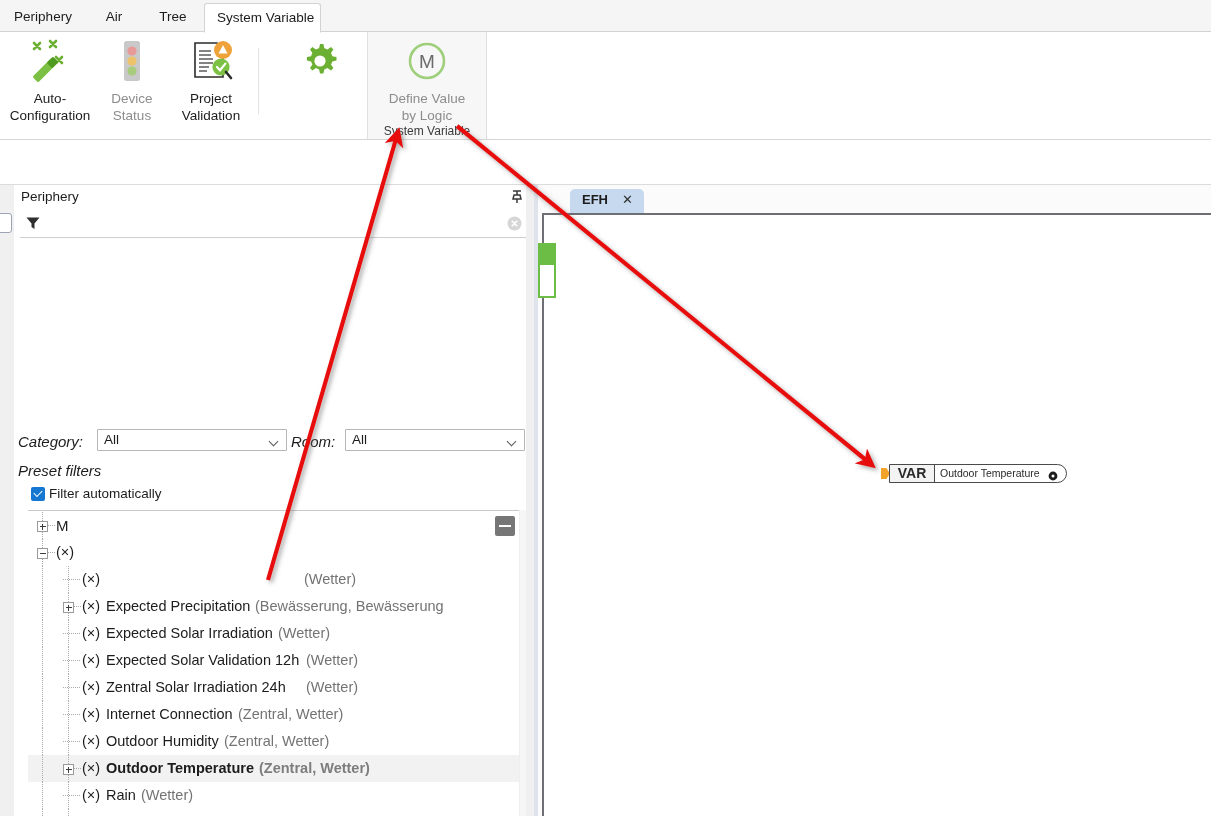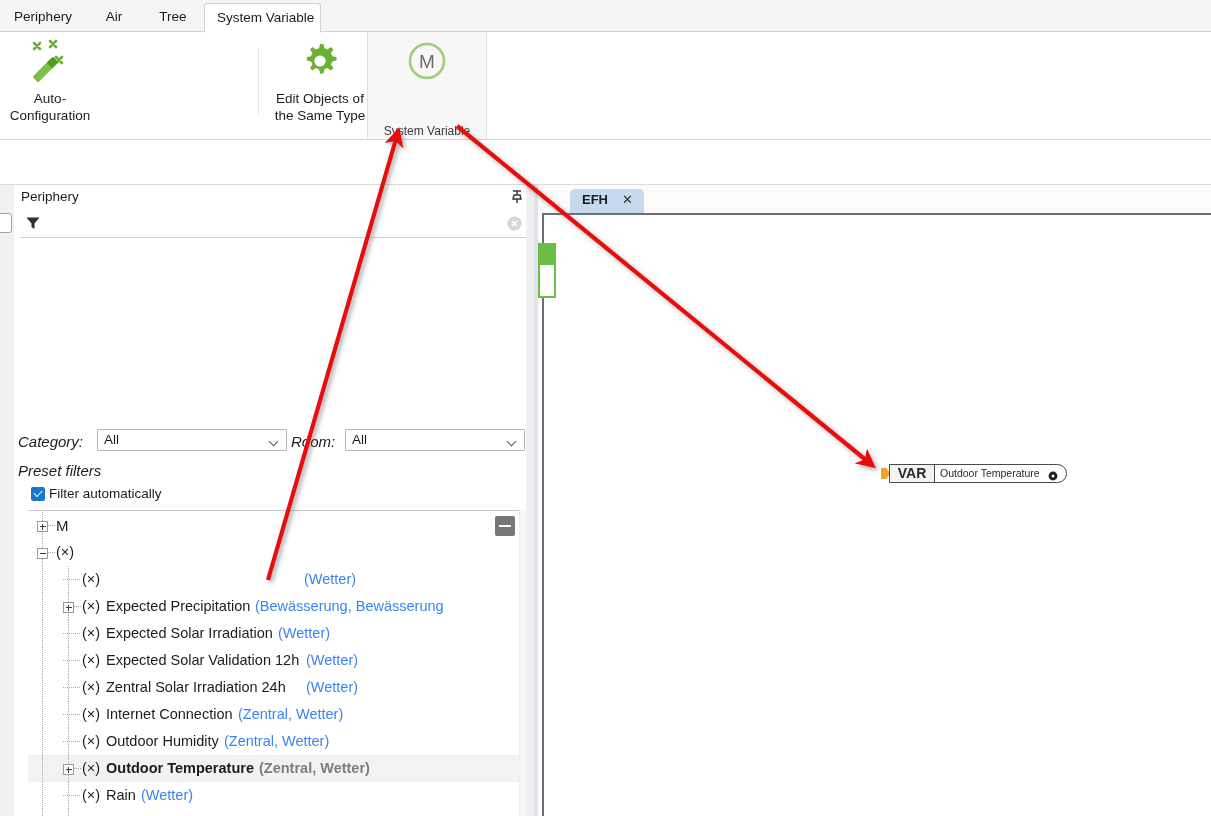--- a/index.html
+++ b/index.html
@@ -130,21 +130,21 @@
     position:absolute;left:14px;top:327px;width:512px;height:489px;
     overflow:hidden;background:#ffffff;
   }
   .trow{
     position:absolute;left:0;width:497px;height:27px;line-height:27px;
     white-space:nowrap;font-size:14.5px;
   }
   .trow.sel{background:#f2f2f2;}
   .tname{color:#1c1c1c;}
   .tname.bold{font-weight:bold;}
-  .tmeta{color:#3b82f6;}
+  .tmeta{color:#737373;}
   .tmeta.bold{font-weight:bold;color:#7d7d7d;}
   .tw{position:absolute;top:0;}
   .texp{
     position:absolute;top:9px;width:9px;height:9px;border:1px solid #9a9a9a;background:#ffffff;
   }
   .texp:before{content:"";position:absolute;left:1.5px;top:3.5px;width:6px;height:1px;background:#3c3c3c;}
   .texp.plus:after{content:"";position:absolute;left:3.5px;top:1.5px;width:1px;height:6px;background:#3c3c3c;}
   .tdots{position:absolute;top:13px;height:1px;border-top:1px dotted #aaaaaa;}
   .tvert{position:absolute;width:1px;border-left:1px dotted #aaaaaa;}
 
@@ -255,43 +255,72 @@
         <g transform="rotate(-45 22 28)">
           <rect x="4" y="24" width="26" height="8" rx="1.5" fill="#7cc143"></rect>
           <rect x="24" y="24" width="9" height="8" rx="1.5" fill="#4f9a20"></rect>
         </g>
       </svg>
     </div>
     <div class="rlabel">Auto-
 Configuration</div>
   </div>
 
-
+  <div class="rbtn disabled" style="left:100px;width:64px;">
+    <div class="ricon">
+      <svg width="24" height="44" viewBox="0 0 24 44">
+        <rect x="4" y="2" width="16" height="40" rx="2.5" fill="#c9c9c9"></rect>
+        <circle cx="12" cy="12" r="4.6" fill="#e79a98"></circle>
+        <circle cx="12" cy="22" r="4.6" fill="#ecc36a"></circle>
+        <circle cx="12" cy="32" r="4.6" fill="#a7cd7c"></circle>
+      </svg>
+    </div>
+    <div class="rlabel">Device
+Status</div>
+  </div>
+
+  <div class="rbtn" style="left:164px;width:94px;">
+    <div class="ricon">
+      <svg width="48" height="46" viewBox="0 0 48 46">
+        <path d="M8,5 L30,5 L36,11 L36,39 L8,39 Z" fill="#ffffff" stroke="#2b2b2b" stroke-width="1.6"></path>
+        <g stroke="#5b5b5b" stroke-width="1.4">
+          <path d="M12,13 H24 M12,17 H24 M12,21 H26 M12,25 H26 M12,29 H22 M12,33 H20"></path>
+        </g>
+        <circle cx="36" cy="12" r="9" fill="#f0a23a"></circle>
+        <path d="M36,7 L40.5,15.5 L31.5,15.5 Z" fill="#ffffff"></path>
+        <circle cx="34" cy="29" r="8.6" fill="#7cc143"></circle>
+        <path d="M30,29 L33,32.3 L38.4,25.6" stroke="#ffffff" stroke-width="2.2" fill="none" stroke-linecap="round"></path>
+        <path d="M39,34 L44,40" stroke="#2b2b2b" stroke-width="2.6" stroke-linecap="round"></path>
+      </svg>
+    </div>
+    <div class="rlabel">Project
+Validation</div>
+  </div>
 
   <div class="rsep" style="left:258px;"></div>
 
   <div class="rbtn" style="left:259px;width:122px;">
     <div class="ricon">
       <svg width="40" height="40" viewBox="0 0 40 40">
         <path fill="#6cb033" d="M20,3 l3.4,0 l0.9,4.2 a13,13 0 0 1 3.1,1.3 l3.6,-2.4 l2.4,2.4 l-2.4,3.6 a13,13 0 0 1 1.3,3.1 l4.2,0.9 l0,3.4 l-4.2,0.9 a13,13 0 0 1 -1.3,3.1 l2.4,3.6 l-2.4,2.4 l-3.6,-2.4 a13,13 0 0 1 -3.1,1.3 l-0.9,4.2 l-3.4,0 l-0.9,-4.2 a13,13 0 0 1 -3.1,-1.3 l-3.6,2.4 l-2.4,-2.4 l2.4,-3.6 a13,13 0 0 1 -1.3,-3.1 l-4.2,-0.9 l0,-3.4 l4.2,-0.9 a13,13 0 0 1 1.3,-3.1 l-2.4,-3.6 l2.4,-2.4 l3.6,2.4 a13,13 0 0 1 3.1,-1.3 z"></path>
         <circle cx="20" cy="20" r="5.6" fill="#ffffff"></circle>
       </svg>
     </div>
-    <div class="rlabel">Edit Objects of
-the Same Type</div>
   </div>
 
   <div class="rgroup boxed" style="left:367px;width:120px;">
     <div class="rbtn disabled" style="left:0px;width:118px;top:4px;">
       <div class="ricon">
         <svg width="42" height="42" viewBox="0 0 42 42">
           <circle cx="21" cy="21" r="17" fill="none" stroke="#9fcf7a" stroke-width="2.6"></circle>
           <text x="21" y="27.5" text-anchor="middle" font-family="Liberation Sans, sans-serif" font-size="19" fill="#6a6a6a">M</text>
         </svg>
       </div>
+      <div class="rlabel">Define Value
+by Logic</div>
     </div>
     <div class="rgroup-label">System Variable</div>
   </div>
 </div>
 
 <div id="mid-strip"></div>
 
 <div id="left-dock">
   <div id="left-dock-chip"></div>
 </div>

